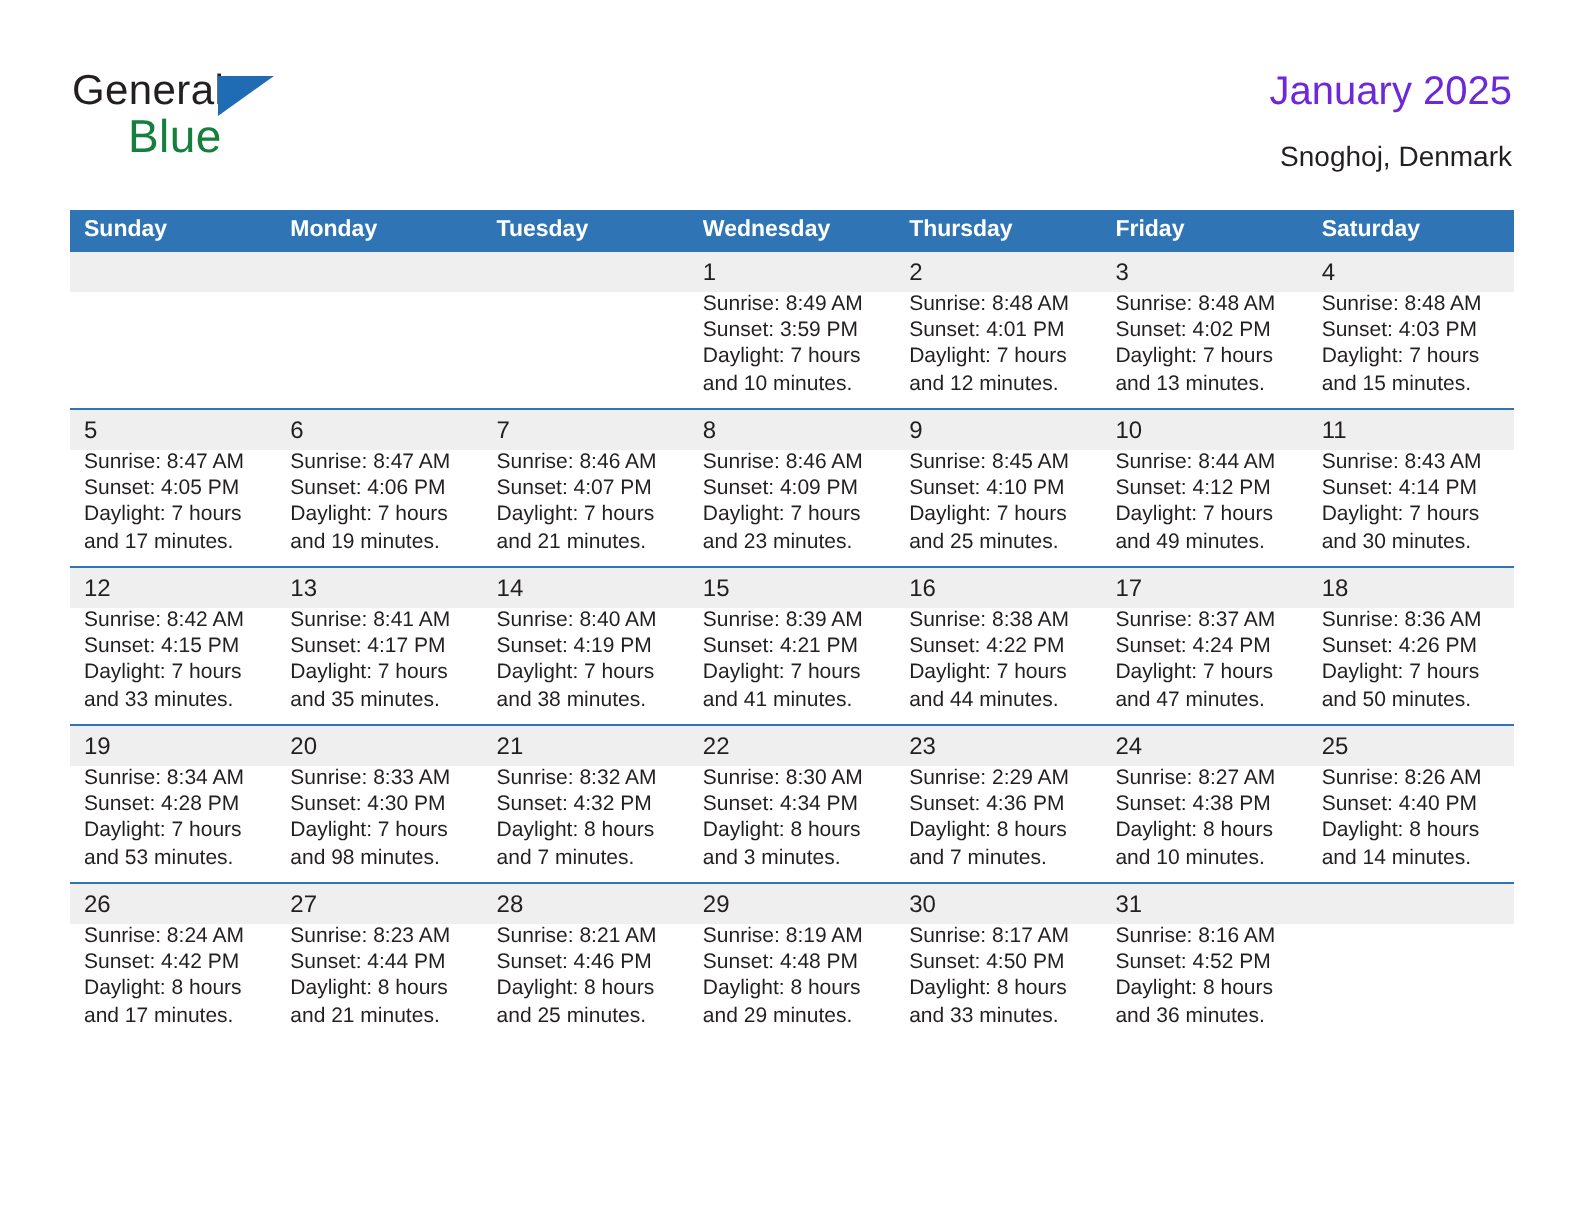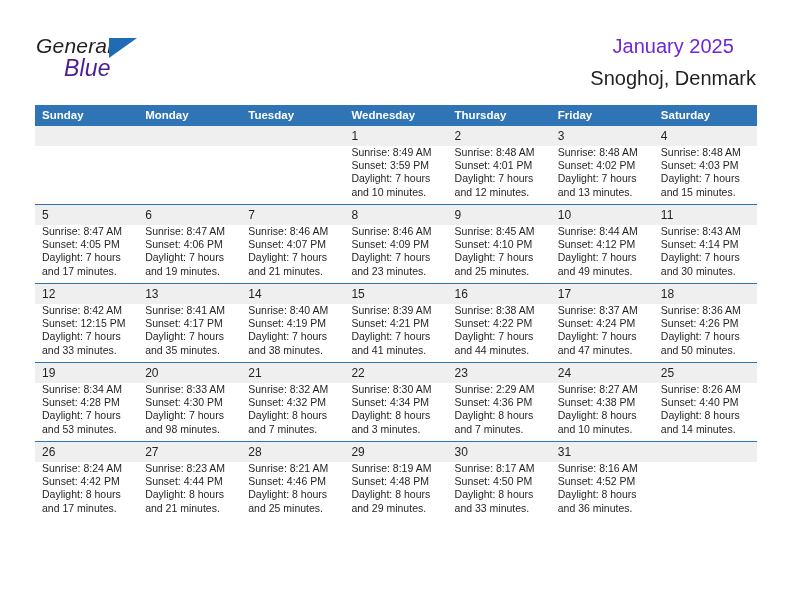--- a/index.html
+++ b/index.html
@@ -30,21 +30,20 @@
     top: 30px;
     width: 720px;
     height: 62px;
   }
   .logo {
     position: absolute;
     left: 0;
     top: 4px;
     width: 150px;
     height: 52px;
-    font-style: italic;
   }
   .logo-general {
     position: absolute;
     left: 0;
     top: 0;
     font-size: 21px;
     letter-spacing: 0.2px;
     color: #231f20;
     font-family: "Liberation Sans", sans-serif;
     line-height: 24px;
@@ -56,40 +55,40 @@
     width: 0;
     height: 0;
     border-left: 28px solid #1f6cb4;
     border-bottom: 20px solid transparent;
   }
   .logo-blue {
     position: absolute;
     left: 28px;
     top: 21px;
     font-size: 23px;
-    color: #4c1d95;
+    color: #15803d;
     line-height: 26px;
     letter-spacing: 0.2px;
   }
 
   .title-block {
     position: absolute;
     right: 0;
     top: 0;
     text-align: right;
   }
   .cal-title {
     font-size: 20px;
     color: #6d28d9;
     line-height: 32px;
     white-space: nowrap;
     text-align: center;
   }
   .cal-subtitle {
-    font-size: 20px;
+    font-size: 14px;
     color: #231f20;
     line-height: 20px;
     margin-top: 6px;
     white-space: nowrap;
   }
 
   
   .calendar {
     position: absolute;
     left: 35px;
@@ -288,21 +287,21 @@
               <div>Daylight: 7 hours</div>
               <div>and 30 minutes.</div>
             </div>
           </td>
         </tr>
         <tr class="week-row">
           <td>
             <span class="daynum">12</span>
             <div class="details">
               <div>Sunrise: 8:42 AM</div>
-              <div>Sunset: 12:15 PM</div>
+              <div>Sunset: 4:15 PM</div>
               <div>Daylight: 7 hours</div>
               <div>and 33 minutes.</div>
             </div>
           </td>
           <td>
             <span class="daynum">13</span>
             <div class="details">
               <div>Sunrise: 8:41 AM</div>
               <div>Sunset: 4:17 PM</div>
               <div>Daylight: 7 hours</div>

